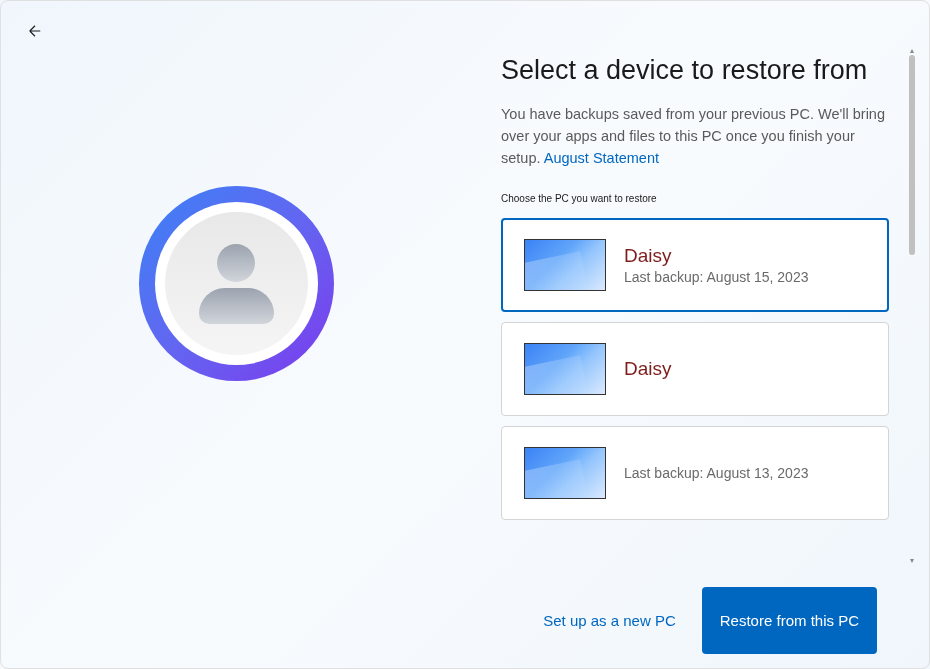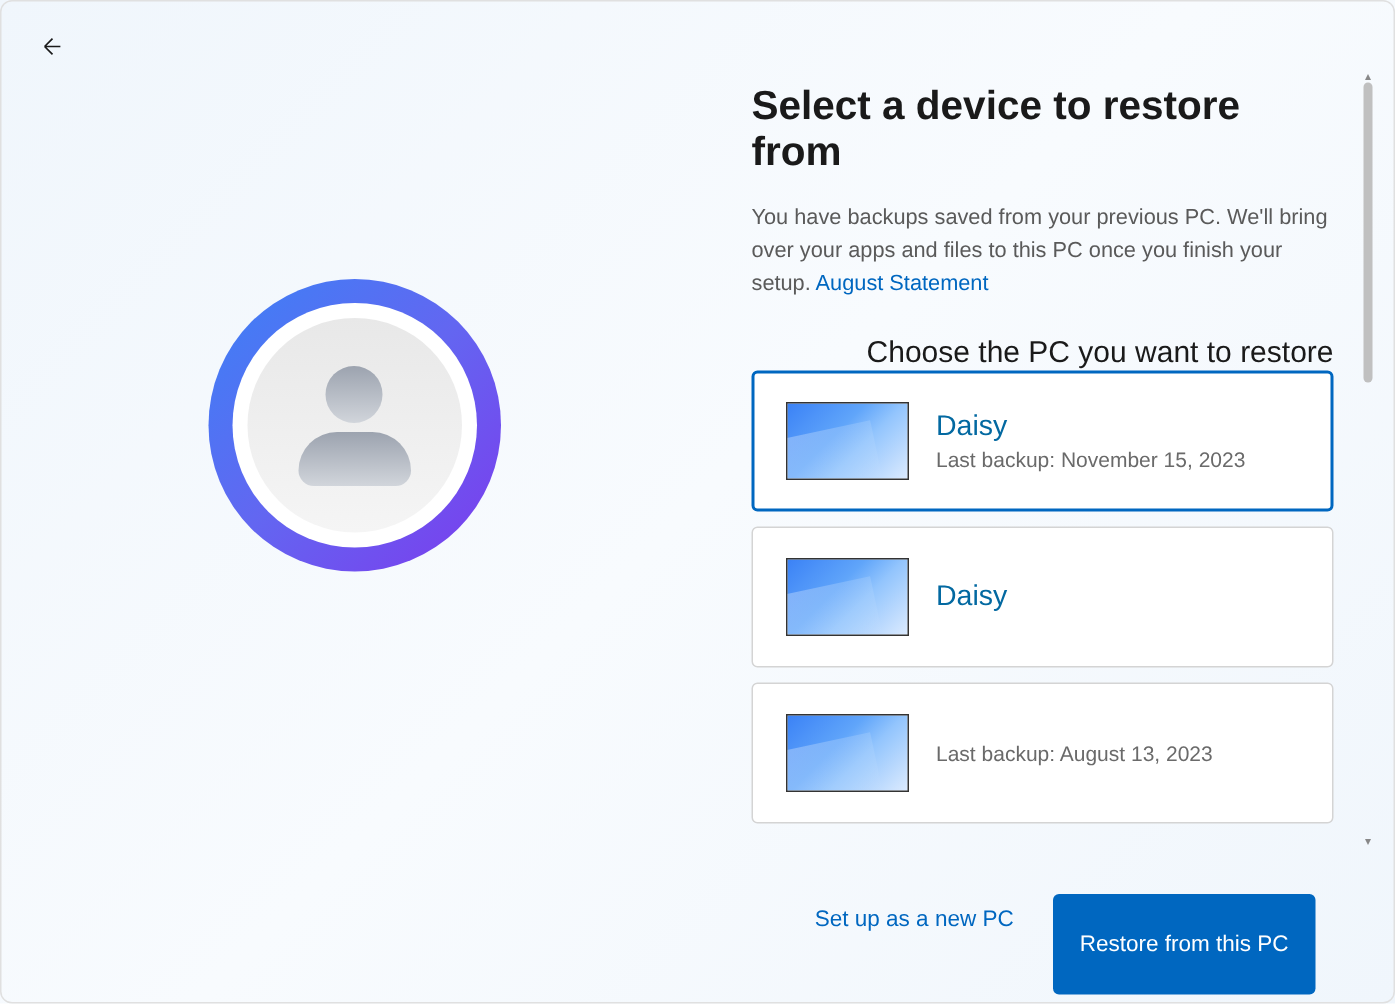--- a/index.html
+++ b/index.html
@@ -87,40 +87,39 @@
       background: linear-gradient(180deg, #9ca3af 0%, #d1d5db 100%);
     }
     .right-panel {
       flex: 1;
       padding: 54px 40px 0 30px;
       position: relative;
       overflow-y: hidden;
     }
     .title {
       font-size: 27px;
-      font-weight: 700;
+      font-weight: 400;
       color: #1a1a1a;
       margin-bottom: 18px;
     }
     .description {
       font-size: 14.5px;
       color: #5a5a5a;
       line-height: 1.5;
       margin-bottom: 24px;
     }
     .privacy-link {
       color: #0067c0;
       text-decoration: none;
       cursor: pointer;
     }
     .choose-label {
-      font-size: 20px;
+      font-size: 10px;
       color: #1a1a1a;
-      margin-bottom: 0;
-      text-align: right;
+      margin-bottom: 14px;
     }
     .device-list {
       display: flex;
       flex-direction: column;
       gap: 10px;
     }
     .device-card {
       border: 1px solid #d4d4d4;
       border-radius: 4px;
       background: white;
@@ -153,21 +152,21 @@
       background: linear-gradient(135deg, rgba(255,255,255,0.35), rgba(255,255,255,0));
       transform: rotate(-12deg);
     }
     .device-info {
       display: flex;
       flex-direction: column;
       gap: 2px;
     }
     .device-name {
       font-size: 19px;
-      color: #0369a1;
+      color: #7f1d1d;
       font-weight: 400;
     }
     .device-backup {
       font-size: 14px;
       color: #6a6a6a;
     }
     .scrollbar {
       position: absolute;
       right: 12px;
       top: 44px;
@@ -201,21 +200,21 @@
       background: #c0c0c0;
       border-radius: 3px;
     }
     .footer {
       position: absolute;
       bottom: 0;
       left: 0;
       right: 0;
       height: 72px;
       display: flex;
-      align-items: flex-start;
+      align-items: center;
       justify-content: flex-end;
       padding: 0 52px 24px 0;
       gap: 22px;
     }
     .btn-secondary {
       background: transparent;
       border: none;
       color: #0067c0;
       font-size: 15px;
       cursor: pointer;
@@ -257,21 +256,21 @@
     <p class="description">
       <span>You have backups saved from your previous PC. We'll bring over your apps and files to this PC once you finish your setup.  </span><a class="privacy-link">August Statement</a>
     </p>
     <div class="choose-label">Choose the PC you want to restore</div>
 
     <div class="device-list">
       <div class="device-card selected">
         <div class="device-thumb"></div>
         <div class="device-info">
           <div class="device-name">Daisy</div>
-          <div class="device-backup">Last backup: November 15, 2023</div>
+          <div class="device-backup">Last backup: August 15, 2023</div>
         </div>
       </div>
 
       <div class="device-card">
         <div class="device-thumb"></div>
         <div class="device-info">
           <div class="device-name">Daisy</div>
         </div>
       </div>
 

